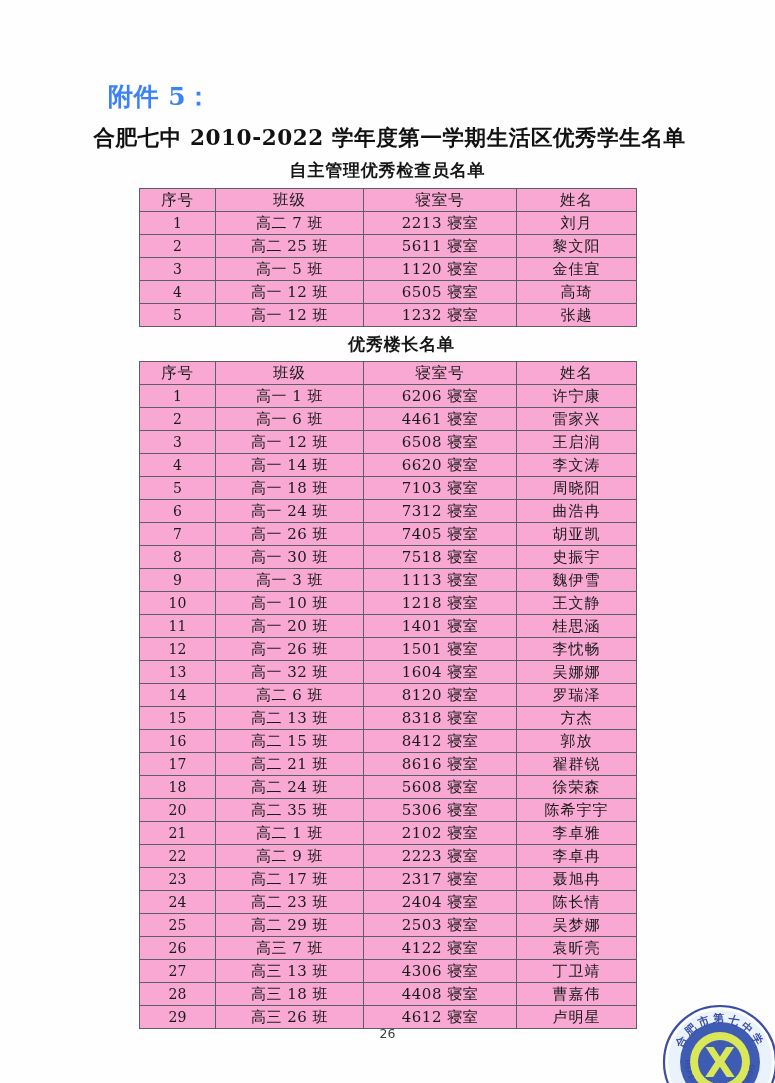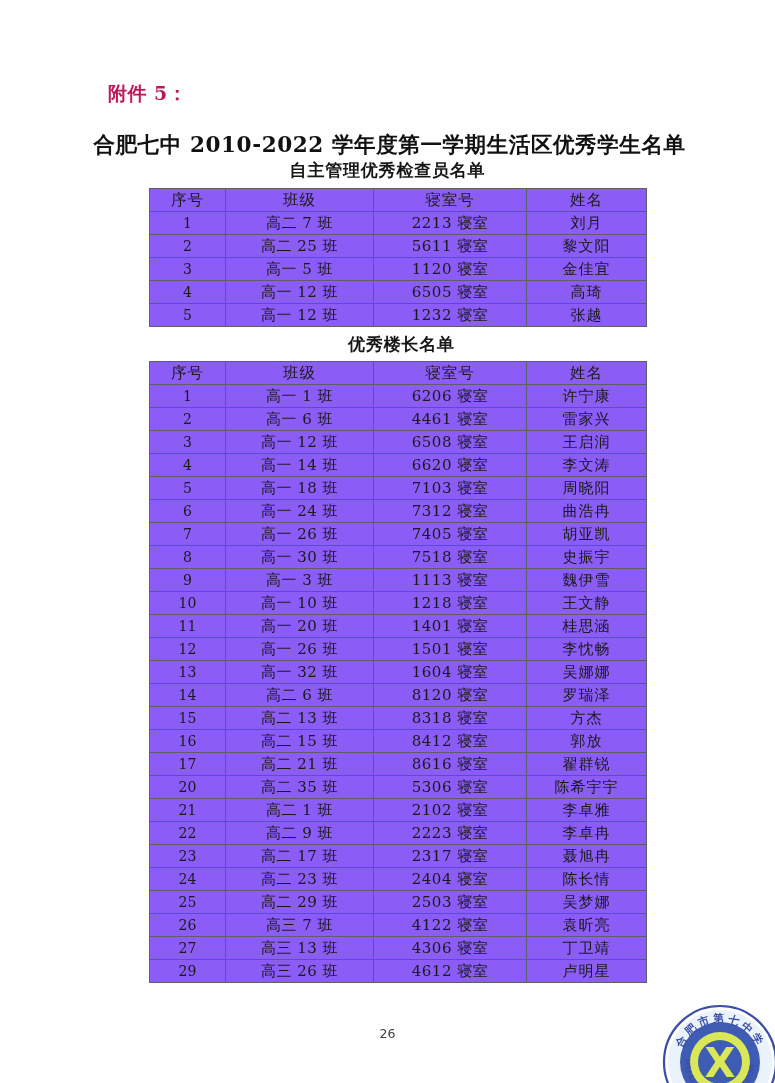--- a/index.html
+++ b/index.html
@@ -23,32 +23,32 @@
     width: 775px;
     height: 1083px;
     background: #fefefe;
   }
 
   
   .attachment-label {
     position: absolute;
     left: 108px;
     top: 82px;
-    font-size: 19px;
+    font-size: 25px;
     font-weight: bold;
     letter-spacing: 0.5px;
     line-height: 1.2;
-    color: #be185d;
+    color: #3b82f6;
   }
 
   .doc-title {
     position: absolute;
     left: 0;
     right: 0;
-    top: 130px;
+    top: 123px;
     text-align: center;
     font-size: 21.5px;
     font-weight: bold;
     letter-spacing: 0.6px;
     color: #111111;
     padding-left: 4px;
   }
 
   .section-title {
     position: absolute;
@@ -59,26 +59,26 @@
     font-weight: bold;
     letter-spacing: 0.8px;
     color: #161616;
   }
   .section-title.t1 { top: 159px; }
   .section-title.t2 { top: 333px; padding-left: 28px; }
 
   
   .roster-table {
     position: absolute;
-    left: 149px;
+    left: 139px;
     width: 497px;
     border-collapse: collapse;
     table-layout: fixed;
     font-size: 15px;
-    background: #8b5cf6;
+    background: #f9a8d4;
   }
   .roster-table.tbl1 { top: 188px; }
   .roster-table.tbl2 { top: 361px; }
 
   .roster-table col.c-idx   { width: 76px; }
   .roster-table col.c-class { width: 148px; }
   .roster-table col.c-dorm  { width: 153px; }
   .roster-table col.c-name  { width: 120px; }
 
   .roster-table th,
@@ -312,20 +312,26 @@
           <td class="dorm">8412 寝室</td>
           <td class="nm">郭放</td>
         </tr>
         <tr>
           <td class="idx">17</td>
           <td class="cls">高二 21 班</td>
           <td class="dorm">8616 寝室</td>
           <td class="nm">翟群锐</td>
         </tr>
         <tr>
+          <td class="idx">18</td>
+          <td class="cls">高二 24 班</td>
+          <td class="dorm">5608 寝室</td>
+          <td class="nm">徐荣森</td>
+        </tr>
+        <tr>
           <td class="idx">20</td>
           <td class="cls">高二 35 班</td>
           <td class="dorm">5306 寝室</td>
           <td class="nm">陈希宇宇</td>
         </tr>
         <tr>
           <td class="idx">21</td>
           <td class="cls">高二 1 班</td>
           <td class="dorm">2102 寝室</td>
           <td class="nm">李卓雅</td>
@@ -358,20 +364,26 @@
           <td class="idx">26</td>
           <td class="cls">高三 7 班</td>
           <td class="dorm">4122 寝室</td>
           <td class="nm">袁昕亮</td>
         </tr>
         <tr>
           <td class="idx">27</td>
           <td class="cls">高三 13 班</td>
           <td class="dorm">4306 寝室</td>
           <td class="nm">丁卫靖</td>
+        </tr>
+        <tr>
+          <td class="idx">28</td>
+          <td class="cls">高三 18 班</td>
+          <td class="dorm">4408 寝室</td>
+          <td class="nm">曹嘉伟</td>
         </tr>
         <tr>
           <td class="idx">29</td>
           <td class="cls">高三 26 班</td>
           <td class="dorm">4612 寝室</td>
           <td class="nm">卢明星</td>
         </tr>
       </tbody>
   </table>
 

